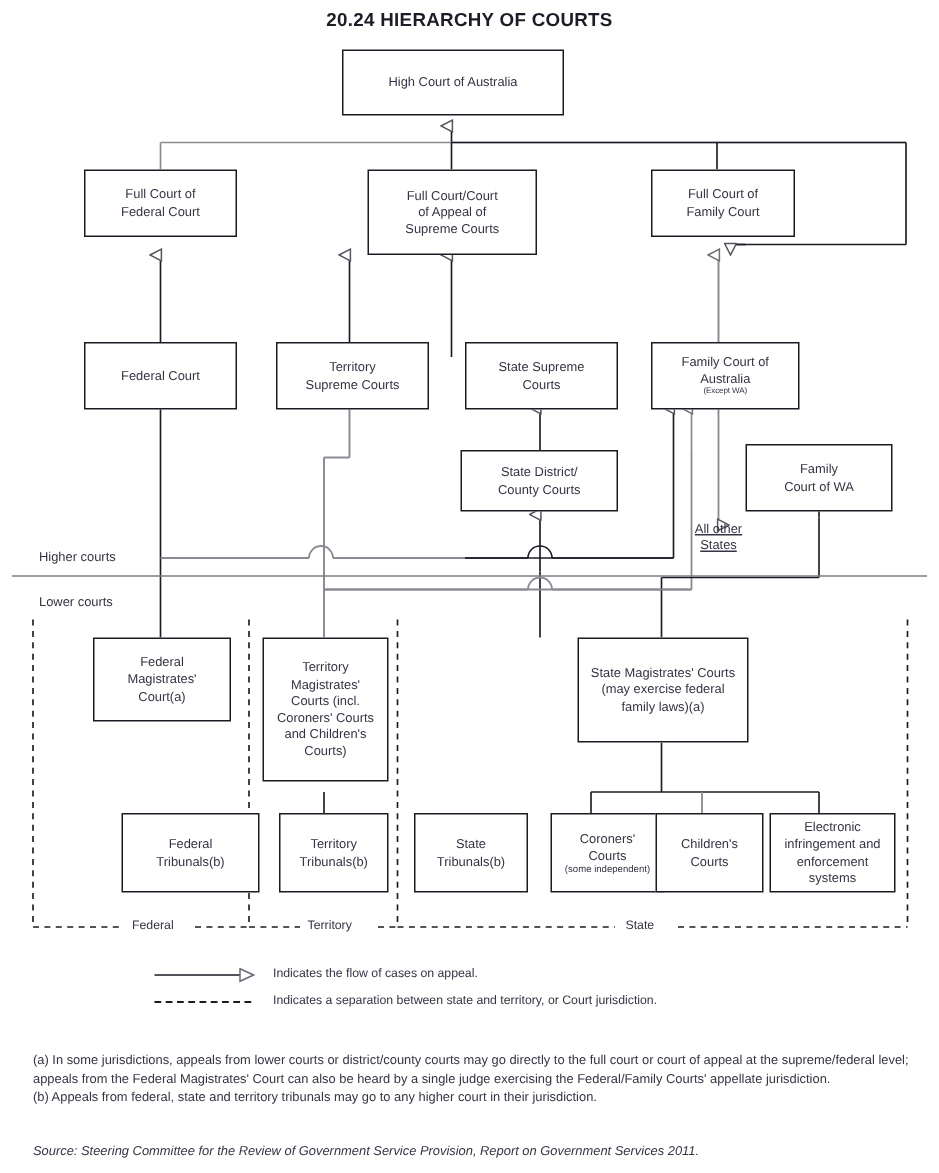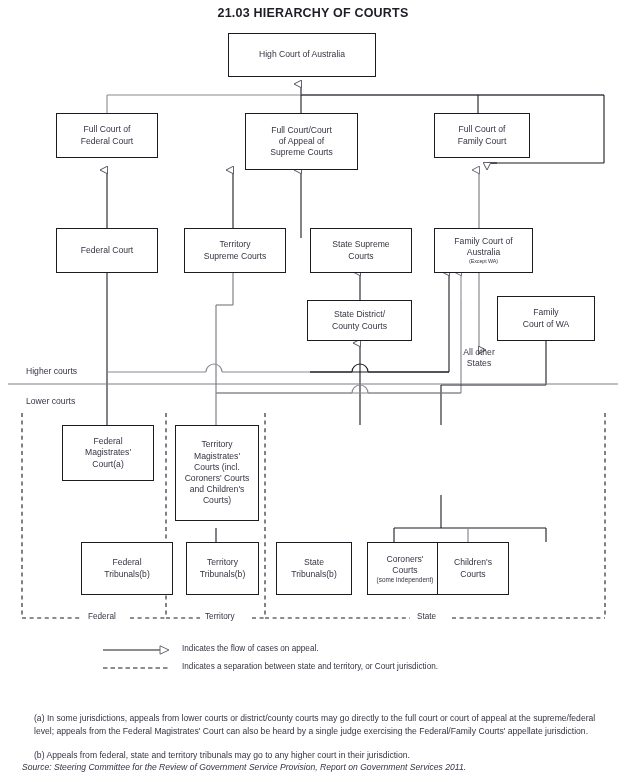--- a/index.html
+++ b/index.html
@@ -29,43 +29,43 @@
   .box .sub2{display:block;font-size:6.4px;line-height:7.6px;}
 
   .sideLabel{
     position:absolute;font-size:8.6px;color:#343444;white-space:nowrap;
   }
   .zoneLabel{
     position:absolute;font-size:8.2px;color:#343444;white-space:nowrap;
   }
   .allother{
     position:absolute;font-size:8.6px;line-height:11px;text-align:center;
-    color:#343444;width:60px;
+    color:#343444;width:60px;text-decoration:underline;
   }
 
   .legend-text{
     position:absolute;font-size:8.2px;color:#343444;white-space:nowrap;
   }
 
   .notes{
     position:absolute;left:22px;top:700px;width:586px;
     font-size:8.6px;line-height:12.6px;color:#343444;
   }
-  .notes p{margin:12px;}
+  .notes p{margin:0;}
   .source{
     position:absolute;left:22px;top:762px;width:586px;
     font-size:8.6px;font-style:italic;color:#343444;
   }
 </style>
 </head>
 <body>
 
 <div id="diagram-root">
 
-  <div class="title">21.03   HIERARCHY OF COURTS</div>
+  <div class="title">20.24   HIERARCHY OF COURTS</div>
 
   <svg id="chart-svg" viewBox="0 0 626 782">
     <defs>
       <marker id="arrUpDark" markerWidth="9" markerHeight="9" refX="4.5" refY="7.6" orient="auto-start-reverse" markerUnits="userSpaceOnUse">
         <path d="M4.5,0.6 L8.4,8.2 L0.6,8.2 Z" fill="#ffffff" stroke="#55555f" stroke-width="1"></path>
       </marker>
       <marker id="arrUpGrey" markerWidth="9" markerHeight="9" refX="4.5" refY="7.6" orient="auto-start-reverse" markerUnits="userSpaceOnUse">
         <path d="M4.5,0.6 L8.4,8.2 L0.6,8.2 Z" fill="#ffffff" stroke="#6d6d77" stroke-width="1"></path>
       </marker>
       <marker id="arrDown" markerWidth="9" markerHeight="9" refX="4.5" refY="7.6" orient="auto-start-reverse" markerUnits="userSpaceOnUse">
@@ -234,20 +234,25 @@
       Federal<br>Magistrates'<br>Court(a)
     </span>
   </div>
 
   <div class="box" style="left:175px;top:425px;width:84px;height:96px;">
     <span class="t">
       Territory<br>Magistrates'<br>Courts (incl.<br>Coroners' Courts<br>and Children's<br>Courts)
     </span>
   </div>
 
+  <div class="box" style="left:385px;top:425px;width:114px;height:70px;">
+    <span class="t">
+      State Magistrates' Courts<br>(may exercise federal<br>family laws)(a)
+    </span>
+  </div>
 
   <div class="box" style="left:81px;top:542px;width:92px;height:53px;">
     <span class="t">
       Federal<br>Tribunals(b)
     </span>
   </div>
 
   <div class="box" style="left:186px;top:542px;width:73px;height:53px;">
     <span class="t">
       Territory<br>Tribunals(b)
@@ -266,20 +271,25 @@
     </span>
     <span class="sub2">(some independent)</span>
   </div>
 
   <div class="box" style="left:437px;top:542px;width:72px;height:53px;">
     <span class="t">
       Children's<br>Courts
     </span>
   </div>
 
+  <div class="box" style="left:513px;top:542px;width:84px;height:53px;">
+    <span class="t">
+      Electronic<br>infringement and<br>enforcement<br>systems
+    </span>
+  </div>
 
   <div class="sideLabel" style="left:26px;top:366px;">Higher courts</div>
   <div class="sideLabel" style="left:26px;top:396px;">Lower courts</div>
 
   <div class="zoneLabel" style="left:88px;top:612px;">Federal</div>
   <div class="zoneLabel" style="left:205px;top:612px;">Territory</div>
   <div class="zoneLabel" style="left:417px;top:612px;">State</div>
 
   <div class="legend-text" style="left:182px;top:644px;">Indicates the flow of cases on appeal.</div>
   <div class="legend-text" style="left:182px;top:662px;">Indicates a separation between state and territory, or Court jurisdiction.</div>

